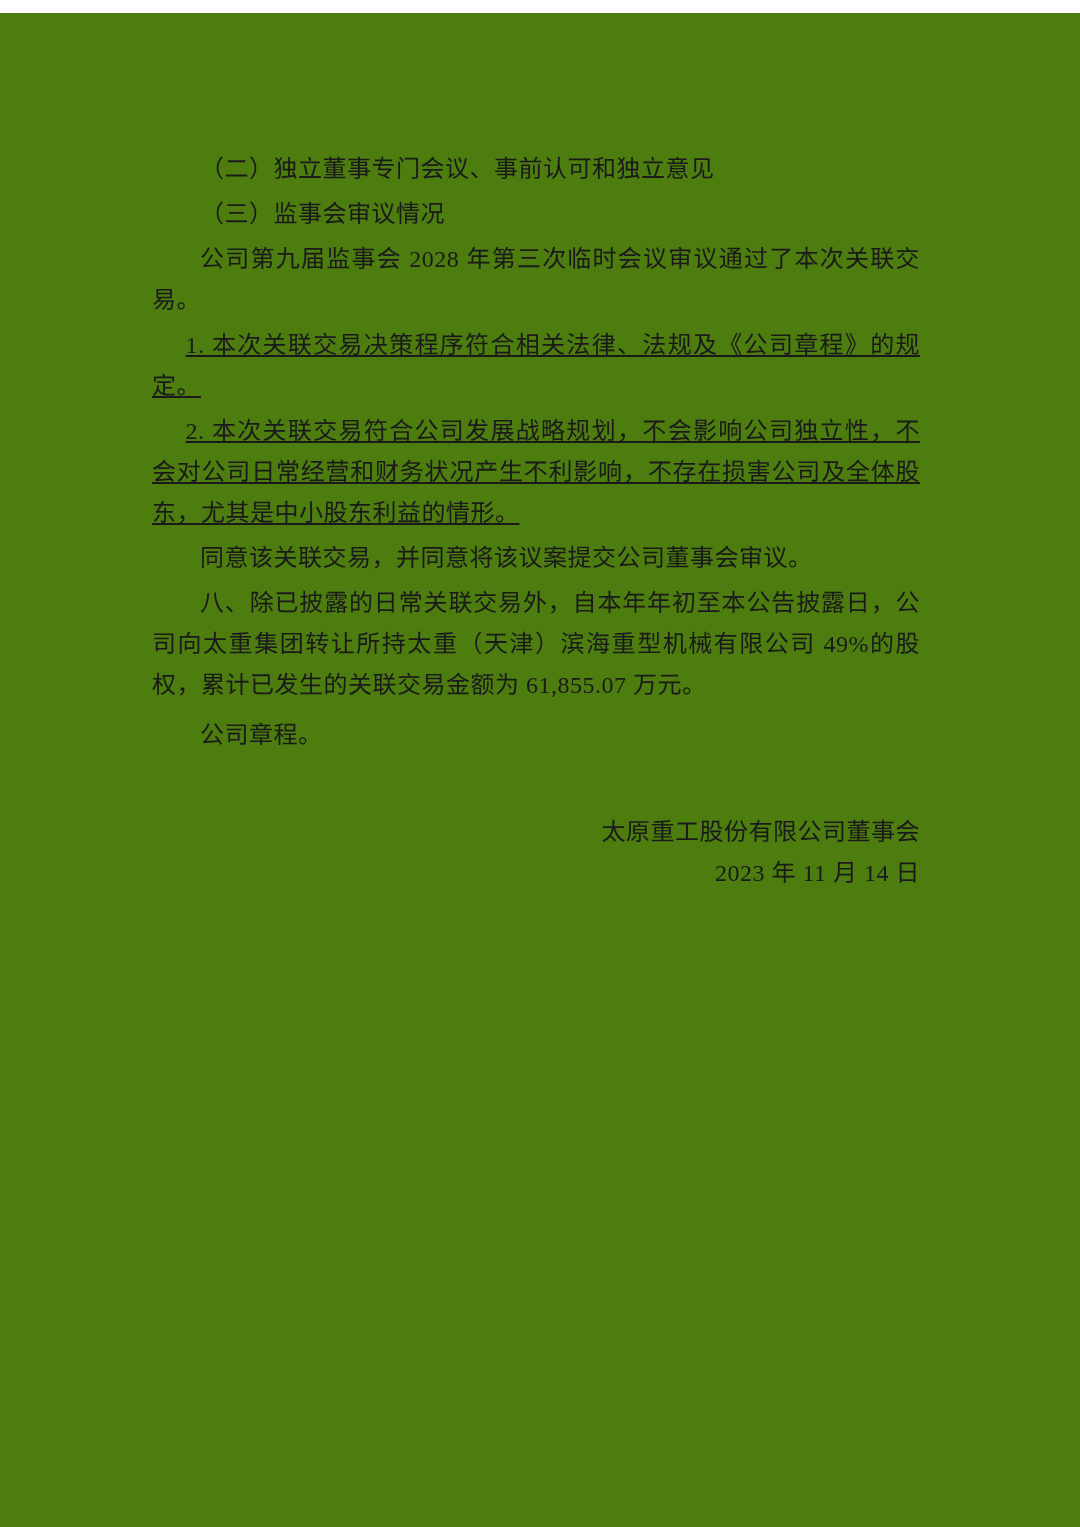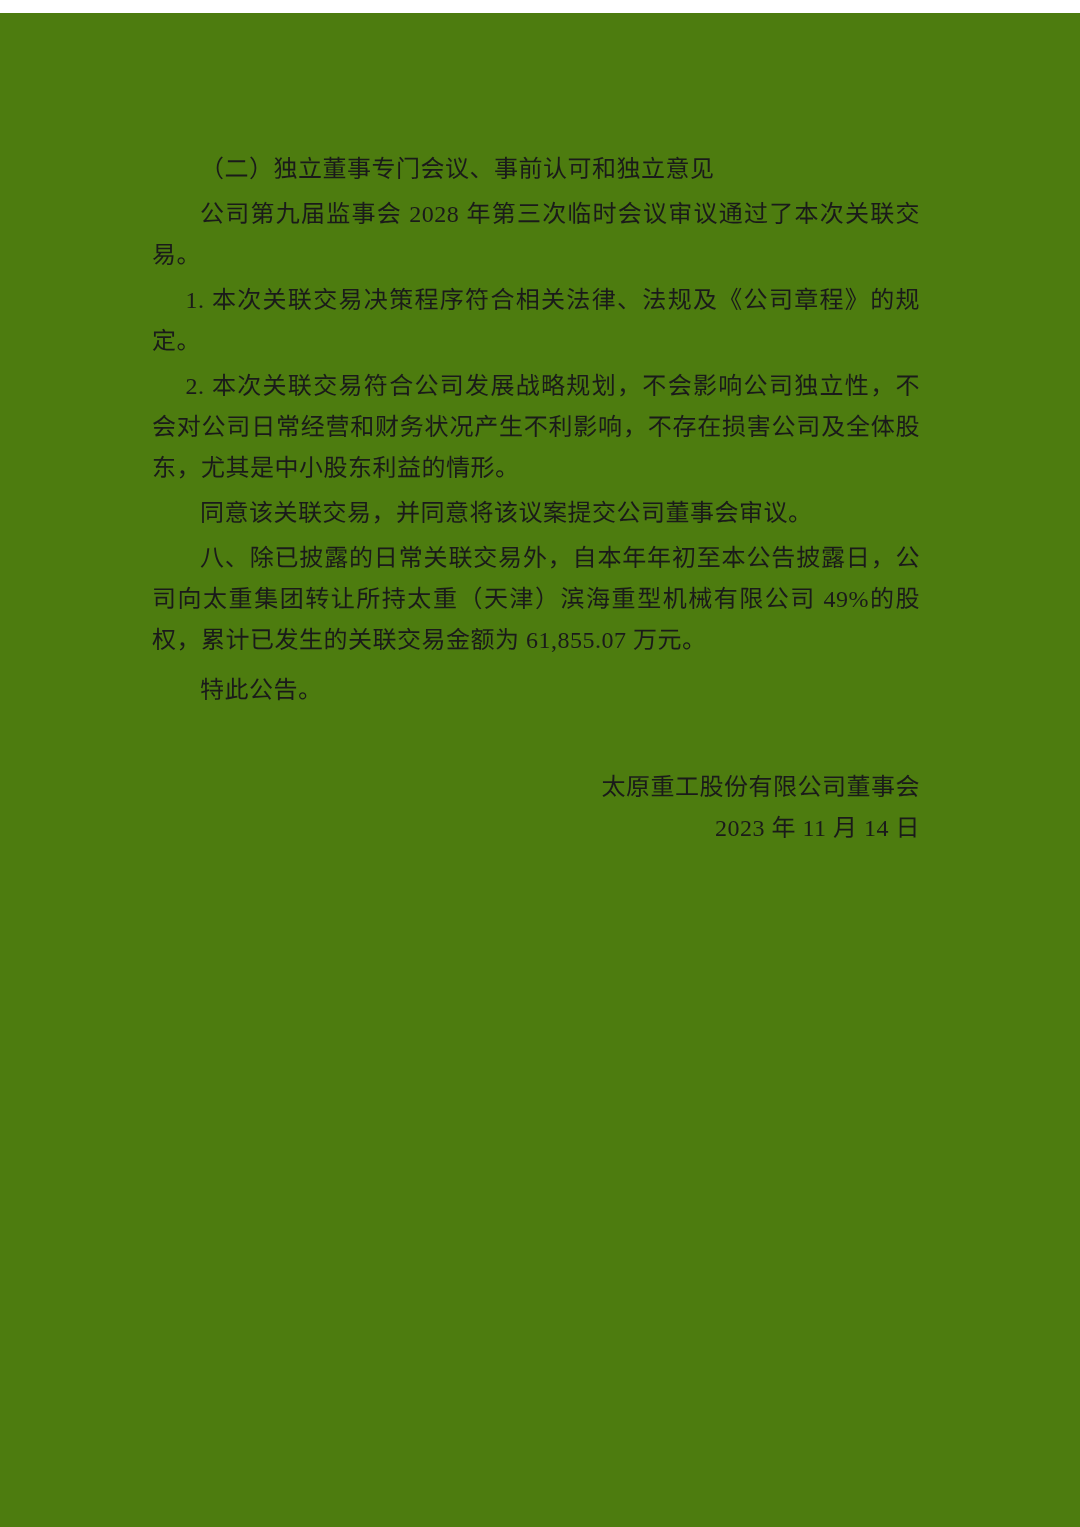--- a/index.html
+++ b/index.html
@@ -30,20 +30,21 @@
     line-height: 41px;
     text-align: justify;
     letter-spacing: 0.5px;
     word-break: break-all;
   }
   .indent-2 {
     text-indent: 2em;
   }
   .indent-num {
     text-indent: 1.4em;
+    text-decoration: underline;
   }
   .closing {
     margin-top: 9px;
   }
   .signature-block {
     margin-top: 56px;
     margin-left: auto;
     width: fit-content;
     text-align: center;
   }
@@ -55,34 +56,35 @@
 </style>
 </head>
 <body>
 
 <div class="page">
   <div class="content">
 
     <p class="doc-line indent-2">（二）独立董事专门会议、事前认可和独立意见</p>
 
 
+    <p class="doc-line indent-2">（三）监事会审议情况</p>
 
     <p class="doc-line indent-2">公司第九届监事会 2028 年第三次临时会议审议通过了本次关联交易。</p>
 
 
     <p class="doc-line indent-num">1. 本次关联交易决策程序符合相关法律、法规及《公司章程》的规定。</p>
 
     <p class="doc-line indent-num">2. 本次关联交易符合公司发展战略规划，不会影响公司独立性，不会对公司日常经营和财务状况产生不利影响，不存在损害公司及全体股东，尤其是中小股东利益的情形。</p>
 
     <p class="doc-line indent-2">同意该关联交易，并同意将该议案提交公司董事会审议。</p>
 
 
     <p class="doc-line indent-2">八、除已披露的日常关联交易外，自本年年初至本公告披露日，公司向太重集团转让所持太重（天津）滨海重型机械有限公司 49%的股权，累计已发生的关联交易金额为 61,855.07 万元。</p>
 
-    <p class="doc-line indent-2 closing">特此公告。</p>
+    <p class="doc-line indent-2 closing">公司章程。</p>
 
     <div class="signature-block">
       <p class="doc-line">太原重工股份有限公司董事会</p>
       <p class="doc-line">2023 年 11 月 14 日</p>
     </div>
 
   </div>
 </div>
 
 </body></html>

